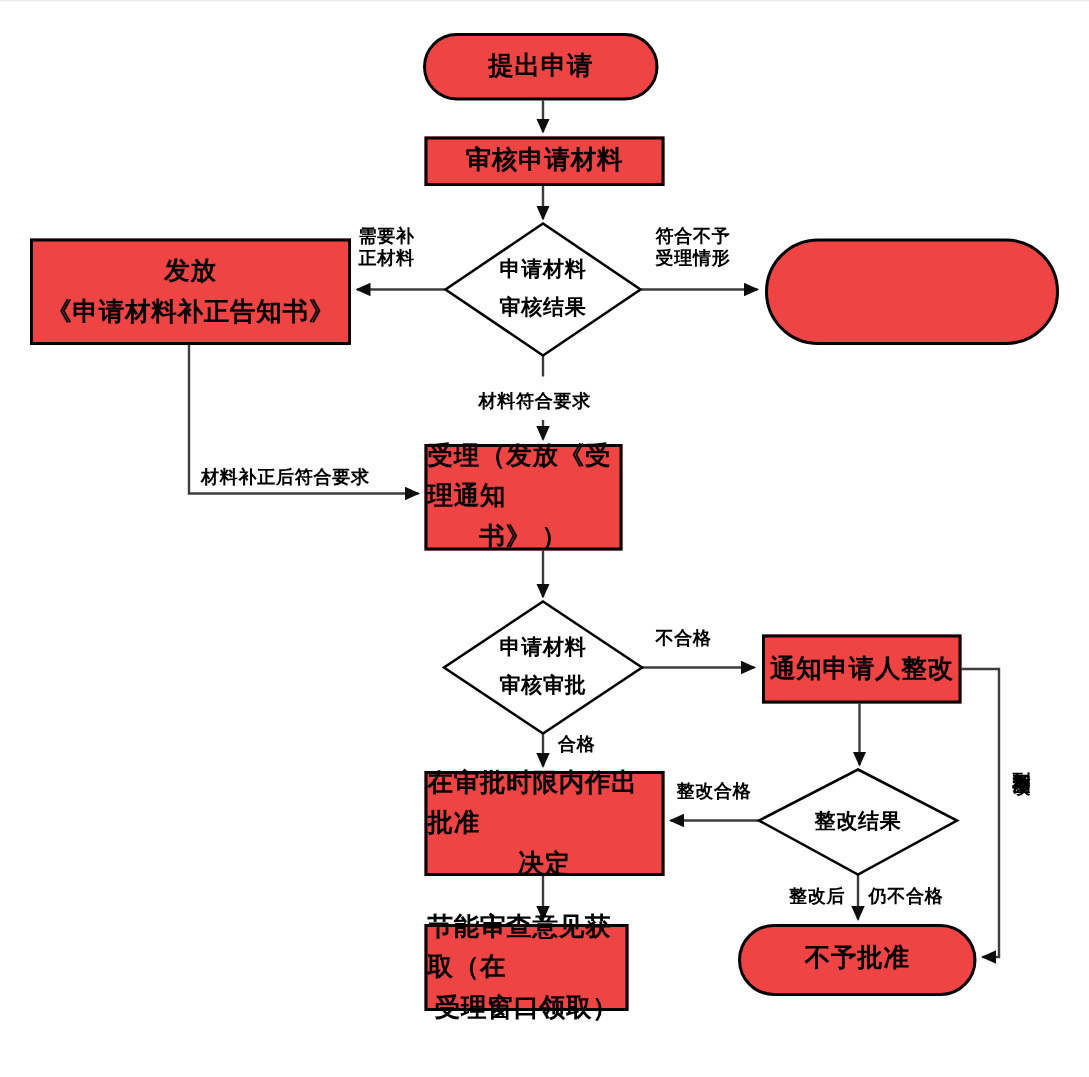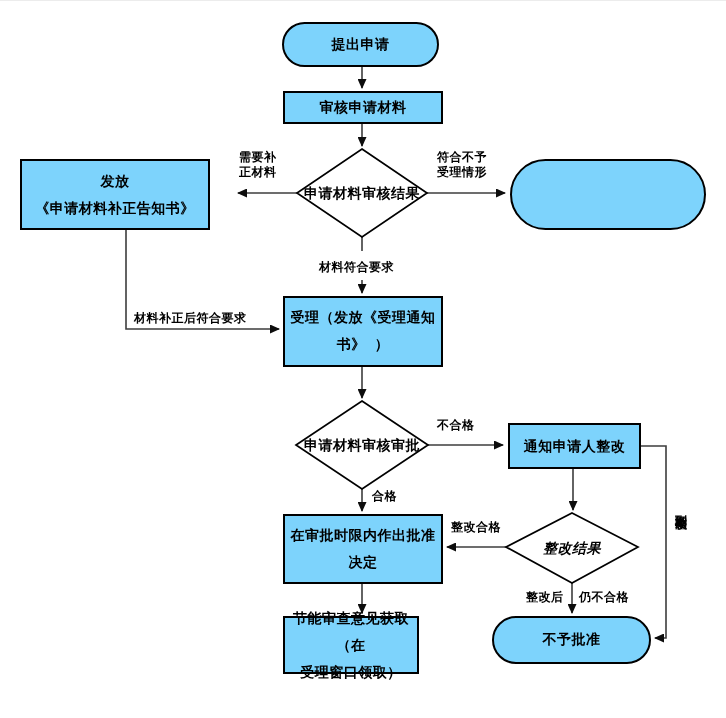--- a/index.html
+++ b/index.html
@@ -11,65 +11,65 @@
     border-top: 1px solid #ececec;
     font-family: "DejaVu Sans", "Liberation Sans", sans-serif;
     color: #000;
     overflow: hidden;
   }
   .layer { position: absolute; left: 0; top: 0; }
   .node {
     position: absolute;
     box-sizing: border-box;
     border: 2px solid #000;
-    background: #7dd3fc;
+    background: #ef4444;
     display: flex;
     flex-direction: column;
     align-items: center;
     justify-content: center;
-    text-align: center;
+    text-align: left;
     font-weight: bold;
-    font-size: 14px;
+    font-size: 17px;
     letter-spacing: 0.5px;
     line-height: 27px;
   }
   .dtext {
     position: absolute;
     display: flex;
-    flex-direction: row;
+    flex-direction: column;
     align-items: center;
     justify-content: center;
     text-align: center;
     font-weight: bold;
     font-size: 14px;
     letter-spacing: 0.5px;
     line-height: 25px;
   }
   .elabel {
     position: absolute;
     font-weight: bold;
     font-size: 12px;
     letter-spacing: 0.5px;
     line-height: 14.5px;
     white-space: nowrap;
   }
   
   .n-start     { left:282px; top:21px;  width:157px; height:45px; border-radius:23px; }
   .n-review    { left:283px; top:90px;  width:160px; height:33px; }
-  .n-issue     { left:20px;  top:158px; width:190px; height:71px; }
+  .n-issue     { left:20px;  top:158px; width:214px; height:71px; }
   .n-noaccept  { left:510px; top:158px; width:196px; height:71px; border-radius:36px; }
-  .n-accept    { left:283px; top:295px; width:160px; height:71px;font-family:Liberation Mono, monospace; }
+  .n-accept    { left:283px; top:295px; width:132px; height:71px; }
   .n-notify    { left:508px; top:422px; width:133px; height:46px; }
   .n-approve   { left:283px; top:513px; width:160px; height:70px; }
   .n-obtain    { left:283px; top:615px; width:136px; height:58px; }
   .n-noapprove { left:492px; top:615px; width:159px; height:48px; border-radius:24px;font-family:Liberation Mono, monospace; }
   
   .t-d1 { left:297px; top:148px; width:130px; height:88px; }
   .t-d2 { left:296px; top:400px; width:132px; height:88px; }
-  .t-d3 { left:506px; top:512px; width:132px; height:70px;font-style:italic; }
+  .t-d3 { left:506px; top:512px; width:132px; height:70px; }
   
   .l-need    { left:239px; top:149px; }
   .l-meets   { left:437px; top:149px; }
   .l-matok   { left:319px; top:259px; }
   .l-corrok  { left:134px; top:310px; }
   .l-unq     { left:437px; top:417px; }
   .l-q       { left:372px; top:488px; }
   .l-rectok  { left:451px; top:519px; }
   .l-after   { left:526px; top:589px; }
   .l-still   { left:579px; top:589px;text-align:right; }

